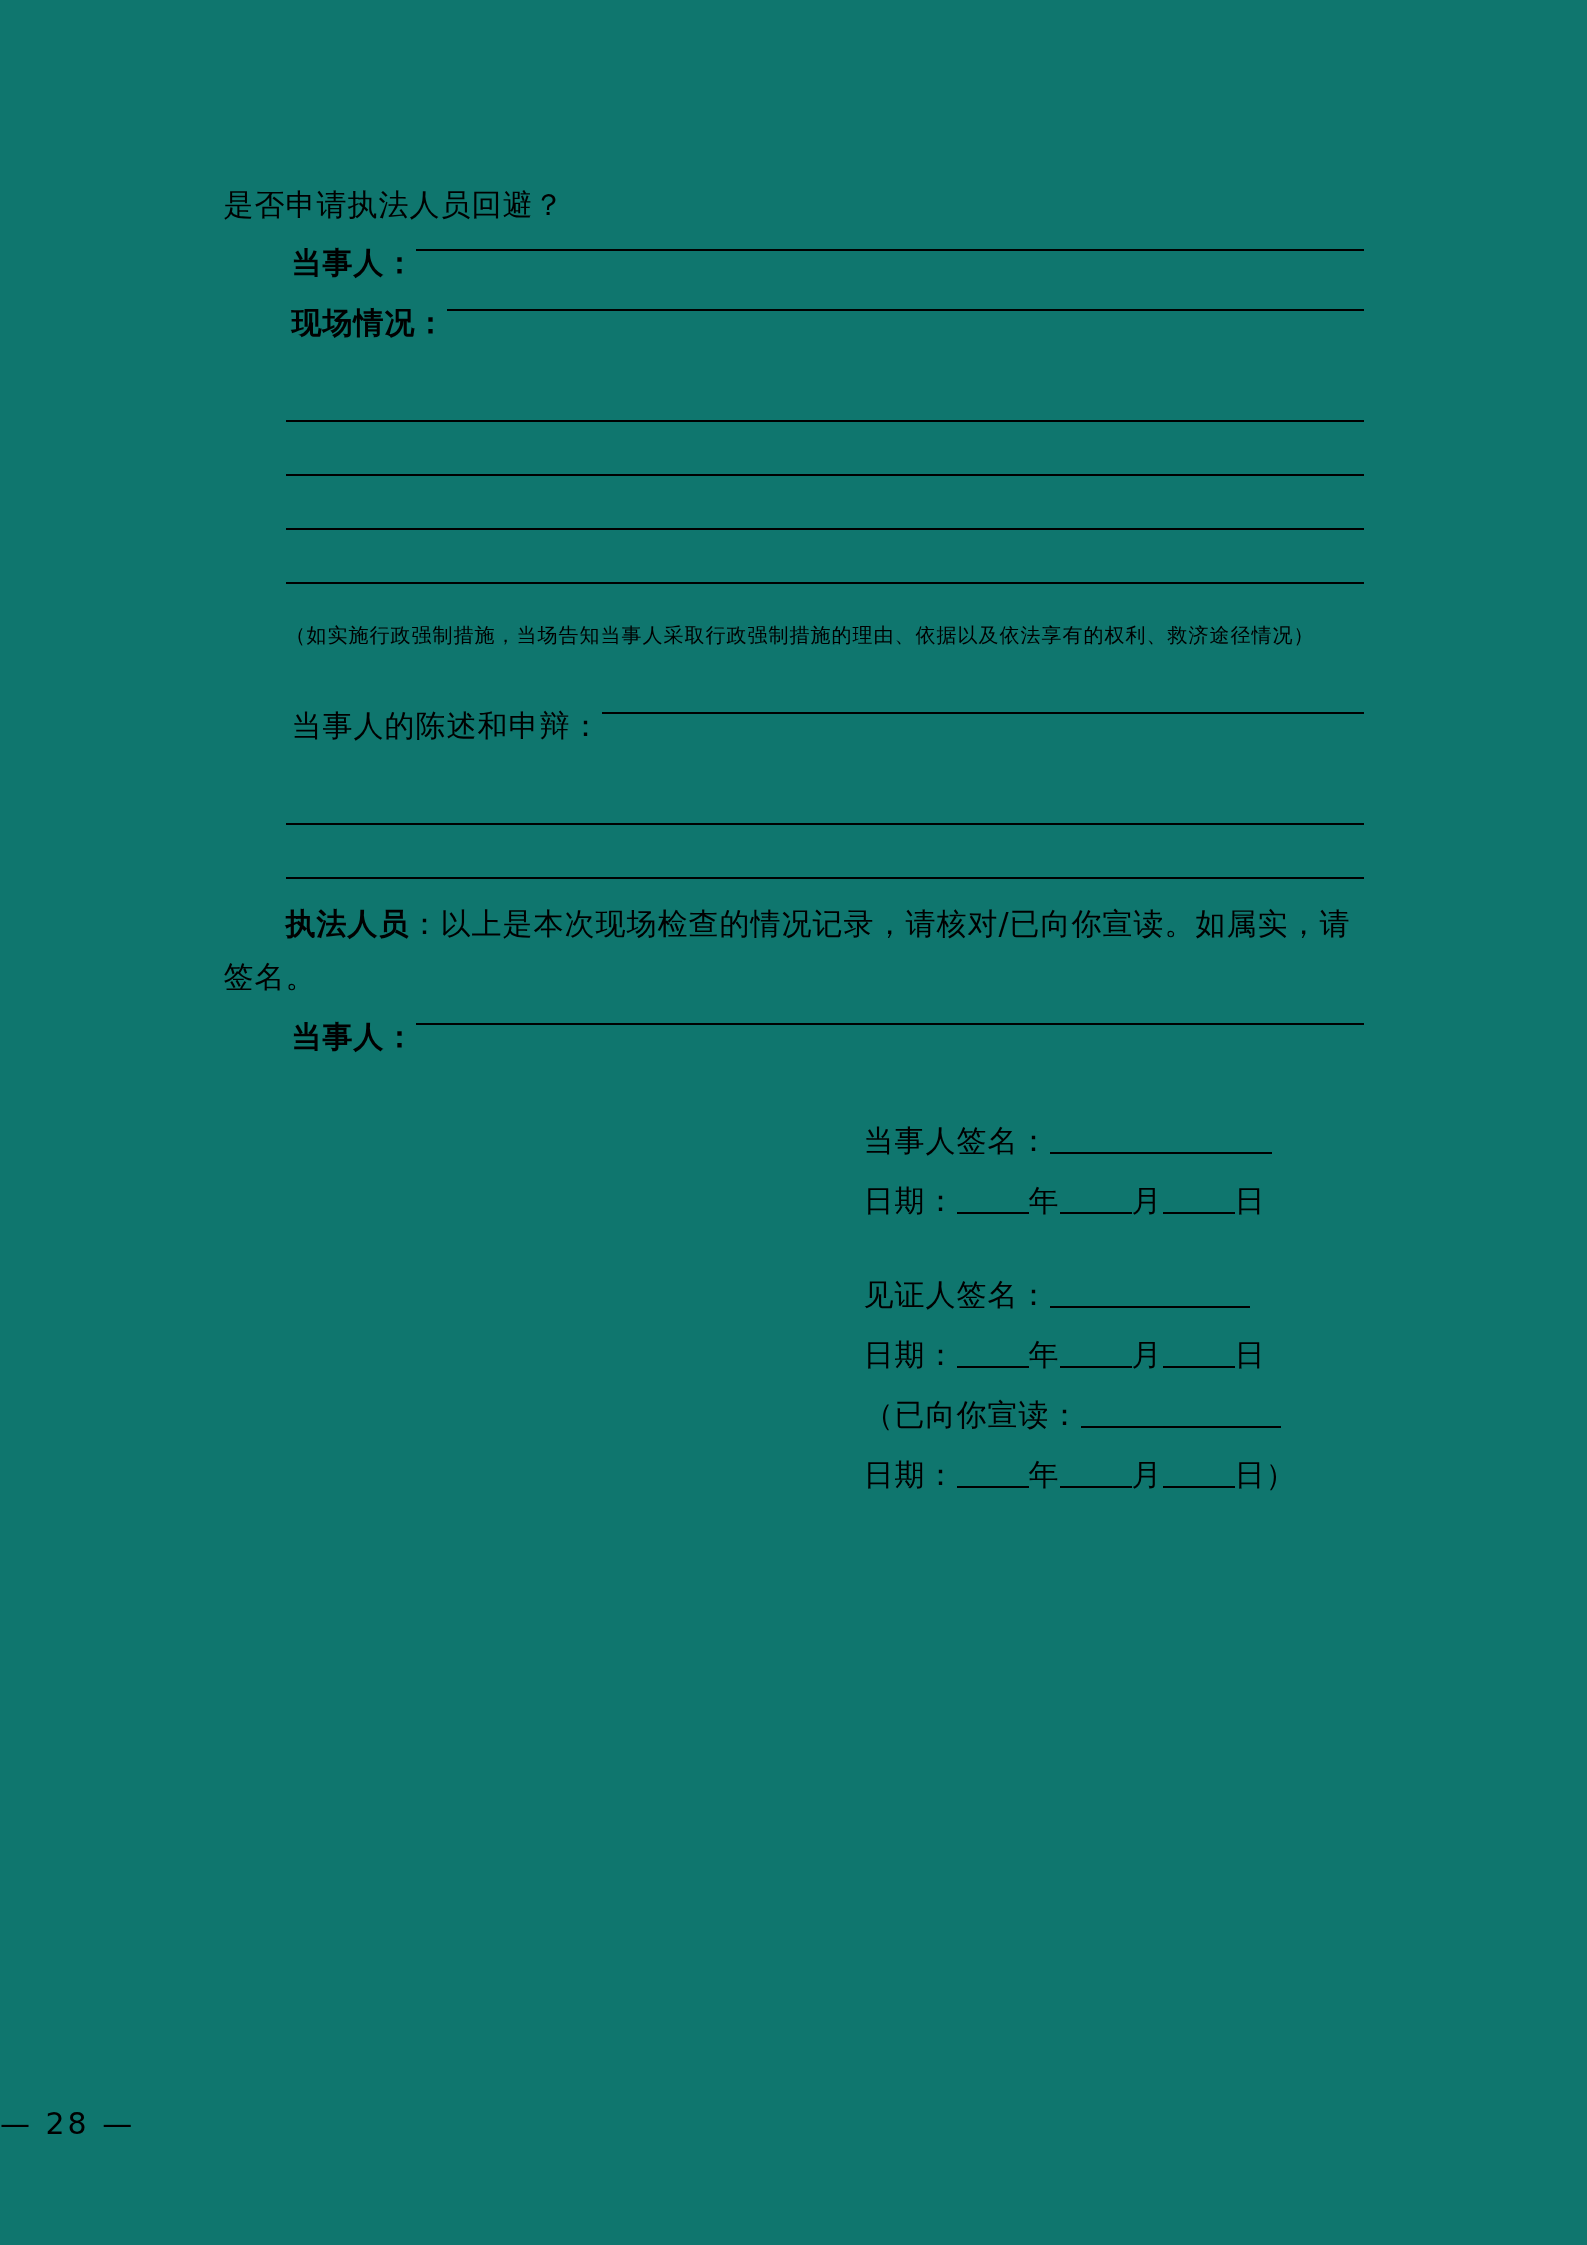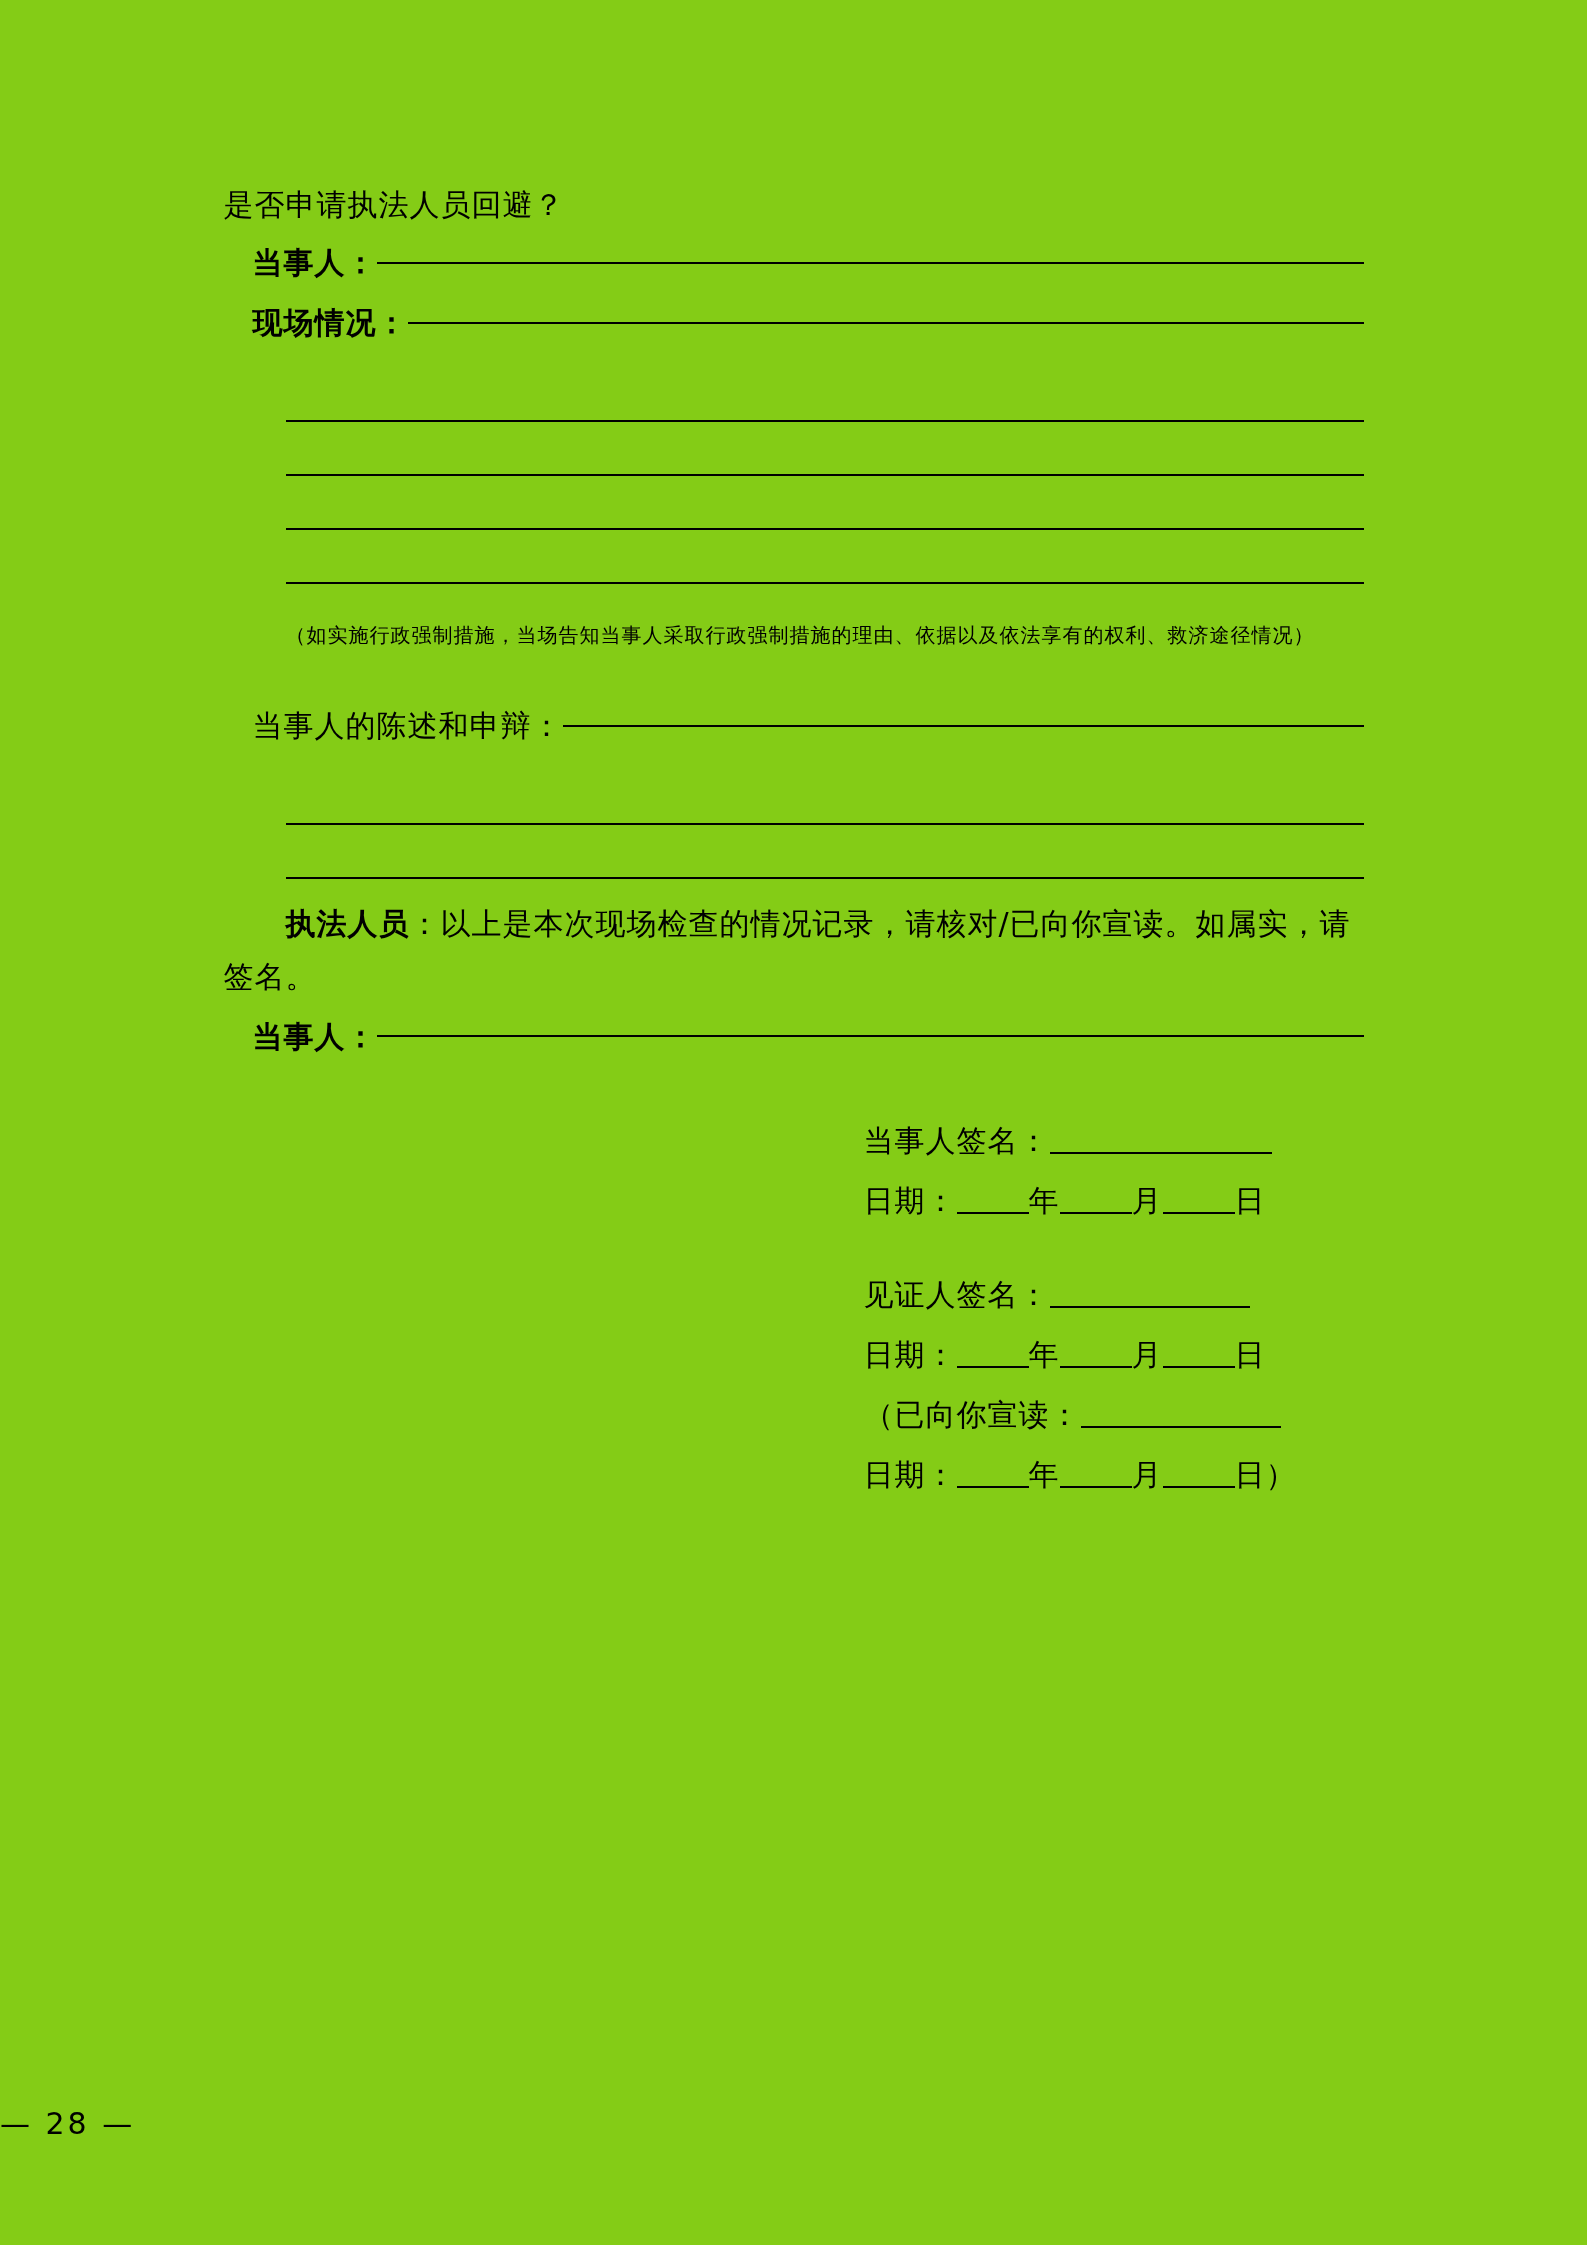--- a/index.html
+++ b/index.html
@@ -8,43 +8,43 @@
     background: #ffffff;
   }
   body {
     font-family: "DejaVu Sans", "Liberation Sans", sans-serif;
     color: #000000;
   }
   .page {
     position: relative;
     width: 1587px;
     height: 2245px;
-    background: #84cc16;
+    background: #0f766e;
     box-sizing: border-box;
     padding: 190px 150px 0 150px;
   }
   .doc-body {
     width: 1140px;
     margin: 0 auto;
     font-size: 30px;
     line-height: 1.0;
   }
 
   
   .q-line {
     font-size: 30px;
     letter-spacing: 1px;
     margin-bottom: 28px;
   }
 
   
   .field-row {
     display: flex;
-    align-items: center;
-    margin-left: 29px;
+    align-items: flex-start;
+    margin-left: 68px;
     margin-bottom: 26px;
   }
   .field-label {
     font-size: 30px;
     font-weight: bold;
     white-space: nowrap;
     letter-spacing: 1px;
     padding-bottom: 4px;
   }
   .field-label.normal {

